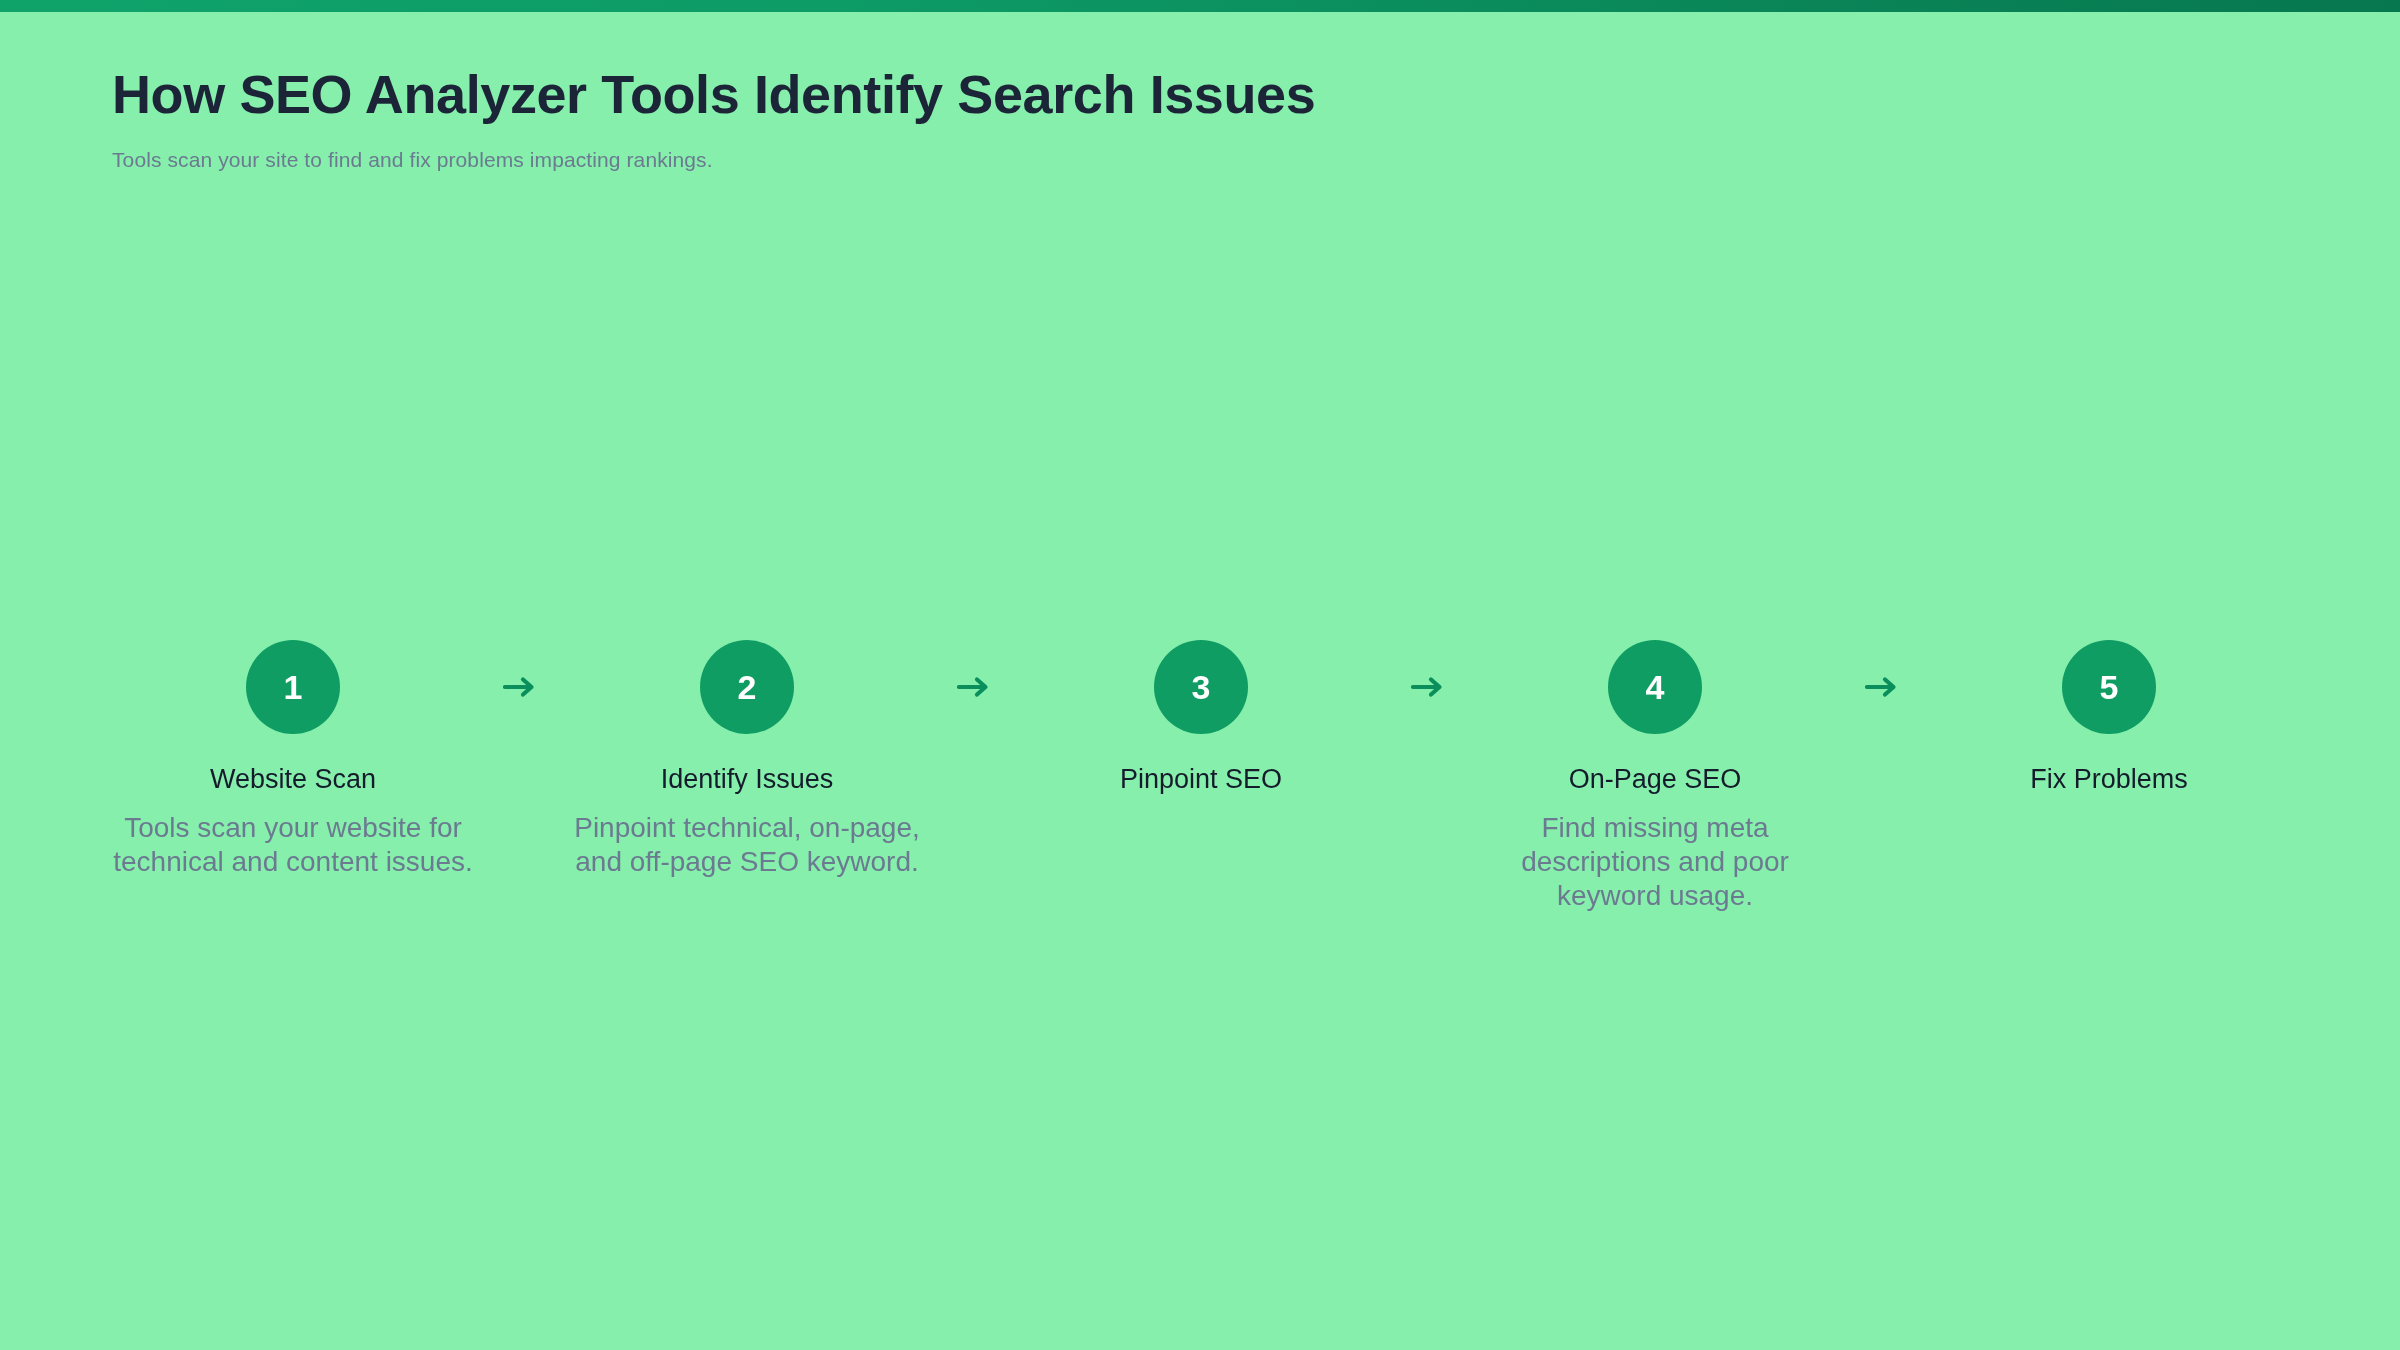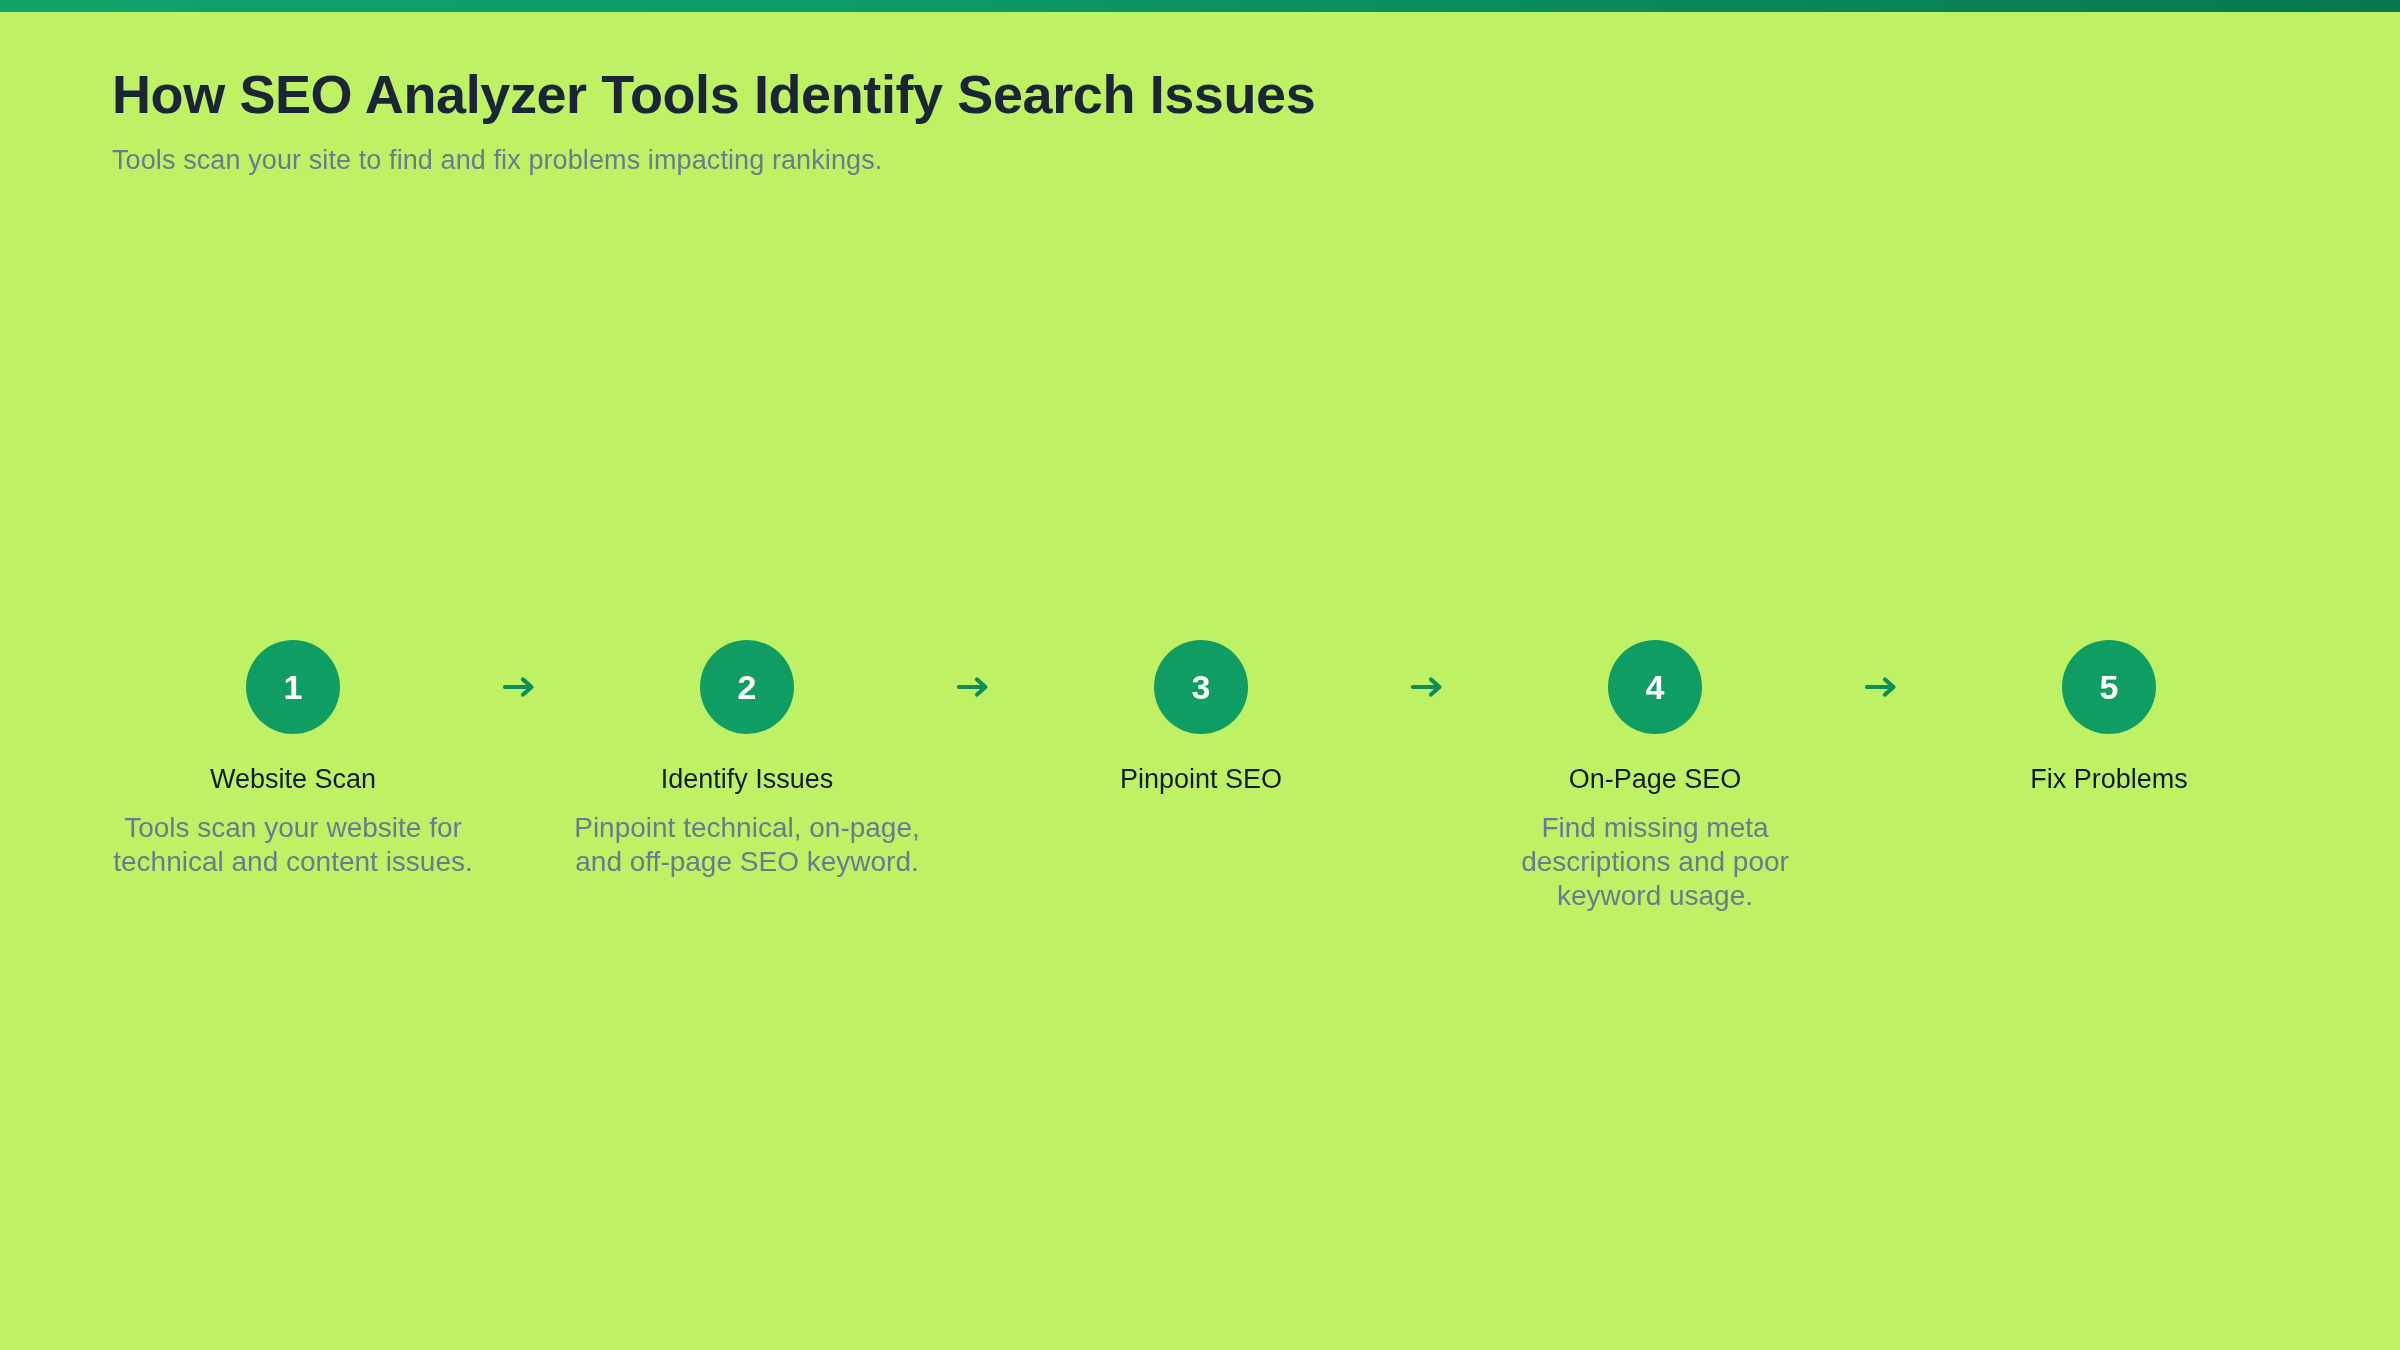--- a/index.html
+++ b/index.html
@@ -9,21 +9,21 @@
     height: 1350px;
     background: #ffffff;
     font-family: "Liberation Sans", sans-serif;
     -webkit-font-smoothing: antialiased;
   }
 
   #page {
     position: relative;
     width: 2400px;
     height: 1350px;
-    background: #bef264;
+    background: #86efac;
     overflow: hidden;
   }
 
   
   .top-bar {
     position: absolute;
     top: 0;
     left: 0;
     width: 2400px;
     height: 12px;
@@ -42,21 +42,21 @@
     font-size: 54px;
     line-height: 64px;
     font-weight: 700;
     color: #1b2537;
     letter-spacing: -0.4px;
     white-space: nowrap;
   }
 
   .page-subtitle {
     margin-top: 16px;
-    font-size: 27px;
+    font-size: 21px;
     line-height: 36px;
     font-weight: 400;
     color: #6b7a90;
     letter-spacing: 0.1px;
     white-space: nowrap;
   }
 
   
   .flow {
     position: absolute;

